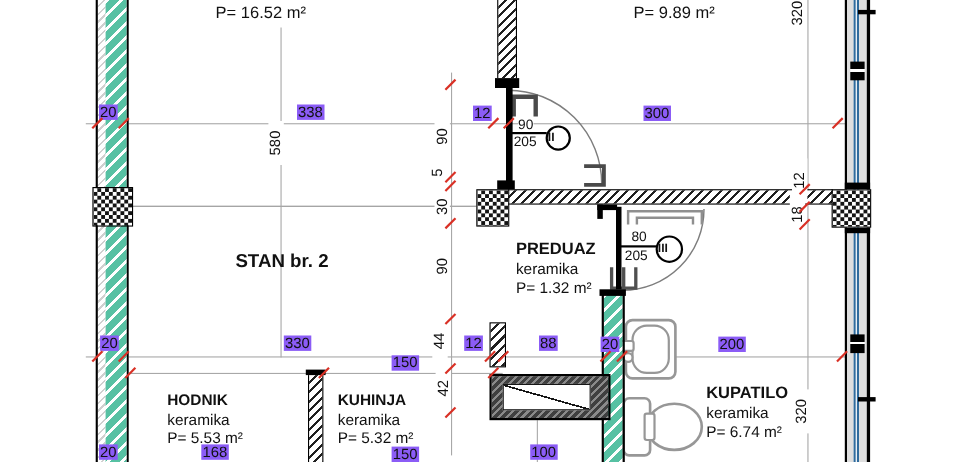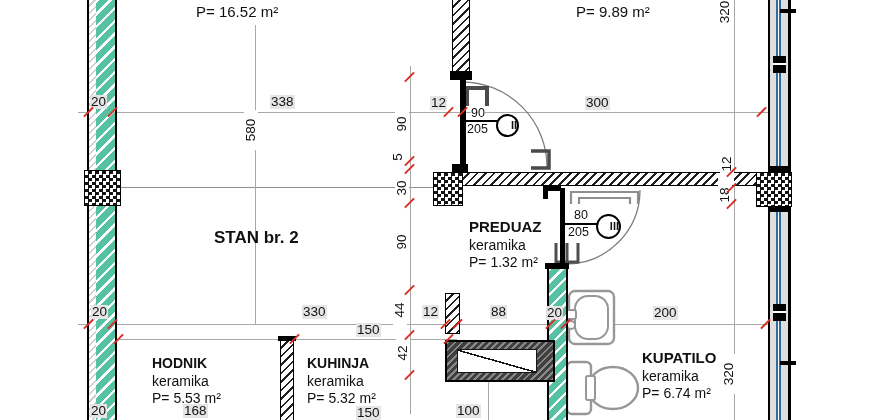--- a/index.html
+++ b/index.html
@@ -24,35 +24,35 @@
   .checker{background:repeating-conic-gradient(#141414 0% 25%,#ffffff 25% 50%);
            background-size:7px 7px;border:1.5px solid #000;}
   .solid-black{position:absolute;background:#000;z-index:4;}
   .wall{position:absolute;z-index:3;}
 
   
   .window{position:absolute;width:23px;z-index:3;}
   .window i{position:absolute;top:0;height:100%;}
 
   
-  .dim{position:absolute;font-size:13.5px;line-height:14px;background:#e5e5e5;
+  .dim{position:absolute;font-size:13.5px;line-height:14px;background:#8b5cf6;
        padding:0 1px;white-space:nowrap;z-index:5;}
   .rdim{position:absolute;width:40px;text-align:center;font-size:13.5px;line-height:14px;
         background:#fff;transform:rotate(-90deg);white-space:nowrap;z-index:5;}
   .room{position:absolute;font-size:14px;line-height:17.5px;white-space:nowrap;z-index:5;}
   .room .nm{font-weight:bold;}
   .big{font-size:15px;}
   .title{position:absolute;font-size:17px;font-weight:bold;white-space:nowrap;z-index:5;}
   .area{position:absolute;font-size:15px;white-space:nowrap;z-index:5;}
 
   
   .dfrac{position:absolute;font-size:12.5px;line-height:13px;background:#fff;z-index:5;}
   .fl{position:absolute;height:1.6px;background:#000;z-index:5;}
   .dcirc{position:absolute;border:2.6px solid #000;border-radius:50%;background:#fff;
-         font-size:11px;font-weight:bold;text-align:right;z-index:5;}
+         font-size:11px;font-weight:bold;text-align:left;z-index:5;}
 
   
   .shaft-inner{position:absolute;background:
       linear-gradient(to top right,transparent calc(50% - 1px),#161616 calc(50% - 1px),#161616 calc(50% + 0.5px),transparent calc(50% + 0.5px)),#fff;
       border:1.4px solid #161616;z-index:4;}
 
   svg{position:absolute;left:0;top:0;z-index:2;}
 </style>
 </head>
 <body>
@@ -206,31 +206,31 @@
   <i class="fl" style="left:563px;top:223px;width:37px;"></i>
   <span class="dfrac" style="left:568px;top:226px;">205</span>
   <span class="dcirc" style="left:596px;top:214px;width:25px;height:25px;line-height:20px;">III</span>
 
   <span class="dim" style="left:90px;top:95px;">20</span>
   <span class="dim" style="left:270px;top:95px;">338</span>
   <span class="dim" style="left:430px;top:96px;">12</span>
   <span class="dim" style="left:585px;top:96px;">300</span>
 
   <span class="dim" style="left:91px;top:305px;">20</span>
-  <span class="dim" style="left:258px;top:305px;margin-left:44px;">330</span>
+  <span class="dim" style="left:258px;top:305px;">330</span>
   <span class="dim" style="left:422px;top:305px;">12</span>
   <span class="dim" style="left:490px;top:305px;">88</span>
   <span class="dim" style="left:546px;top:306px;">20</span>
   <span class="dim" style="left:653px;top:306px;">200</span>
   <span class="dim" style="left:356px;top:323px;">150</span>
 
   <span class="dim" style="left:90px;top:404px;">20</span>
   <span class="dim" style="left:183px;top:404px;">168</span>
   <span class="dim" style="left:356px;top:406px;">150</span>
-  <span class="dim" style="left:456px;top:404px;">100</span>
+  <span class="dim" style="left:482px;top:404px;">100</span>
 
   <span class="rdim" style="left:231px;top:123px;">580</span>
   <span class="rdim" style="left:382px;top:117px;">90</span>
   <span class="rdim" style="left:378px;top:150px;">5</span>
   <span class="rdim" style="left:382px;top:181px;">30</span>
   <span class="rdim" style="left:382px;top:235px;">90</span>
   <span class="rdim" style="left:380px;top:303px;">44</span>
   <span class="rdim" style="left:383px;top:346px;">42</span>
   <span class="rdim" style="left:705px;top:5px;">320</span>
   <span class="rdim" style="left:707px;top:157px;">12</span>

